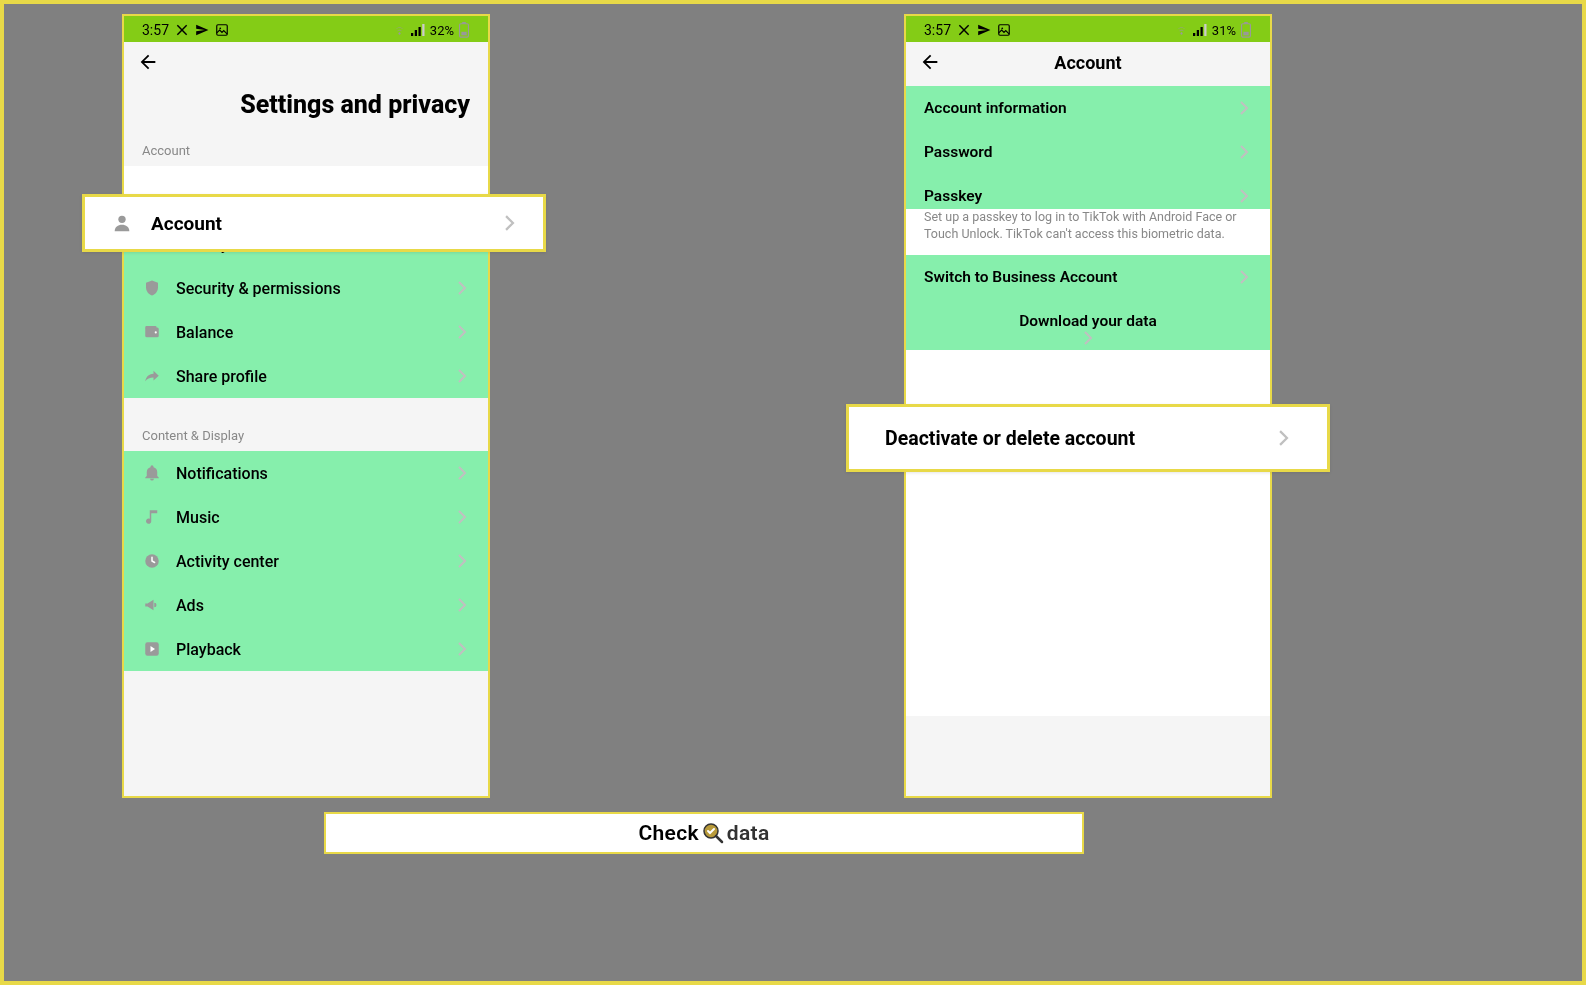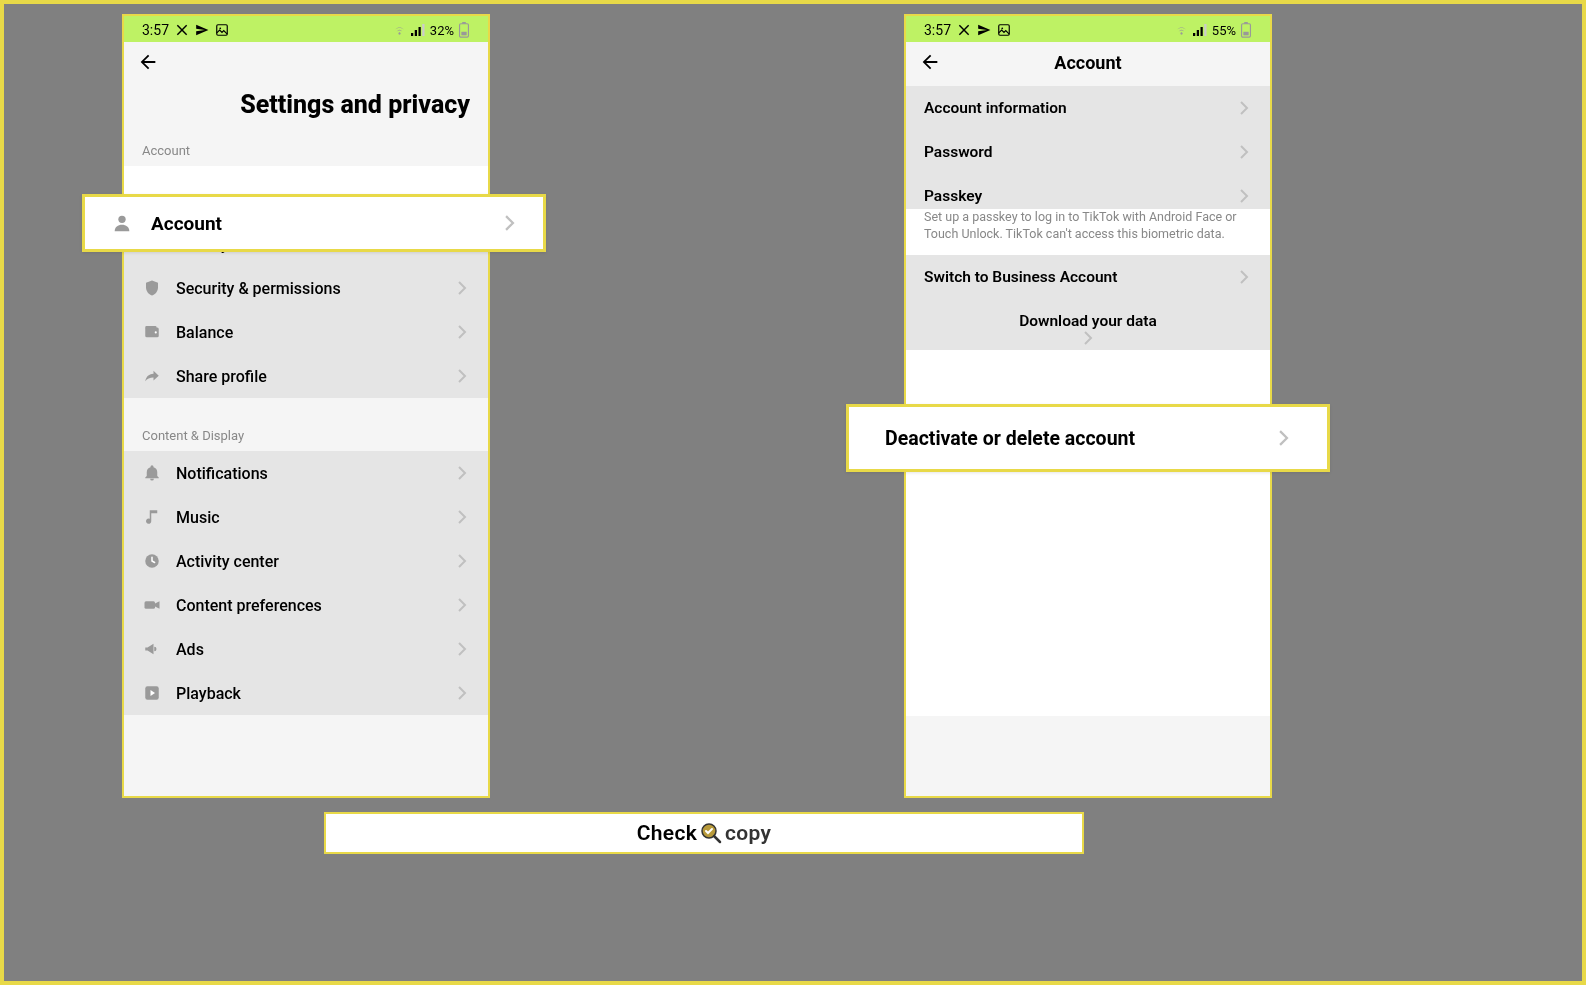--- a/index.html
+++ b/index.html
@@ -29,21 +29,21 @@
     width: 368px;
     height: 784px;
   }
   .statusbar {
     display: flex;
     justify-content: space-between;
     align-items: flex-end;
     padding: 6px 18px 4px;
     font-size: 14px;
     color: #000;
-    background: #bef264;
+    background: #84cc16;
   }
   .status-left { display: flex; align-items: center; gap: 6px; }
   .status-right { display: flex; align-items: center; gap: 4px; font-size: 13px; }
   .topbar {
     display: flex;
     align-items: center;
     padding: 8px 12px 6px;
     background: #f5f5f5;
     position: relative;
   }
@@ -69,21 +69,21 @@
     color: #888;
     background: #f5f5f5;
   }
   .list {
     background: #fff;
   }
   .row {
     display: flex;
     align-items: center;
     padding: 12px 18px;
-    background: #e5e5e5;
+    background: #86efac;
     cursor: pointer;
   }
   .row-icon {
     width: 20px;
     height: 20px;
     margin-right: 14px;
     display: flex;
     align-items: center;
     justify-content: center;
     color: #9a9a9a;
@@ -329,34 +329,20 @@
           </svg>
         </span>
       <span class="row-label">Activity center</span>
       <span class="chevron">
           <svg width="10" height="14" viewBox="0 0 8 14">
             <path d="M1 1l6 6-6 6" stroke="#c0c0c0" stroke-width="2" fill="none"></path>
           </svg>
         </span>
     </div>
 
-    <div class="row">
-      <span class="row-icon">
-          <svg width="18" height="18" viewBox="0 0 24 24">
-            <rect x="2" y="7" width="14" height="10" rx="2" fill="#9a9a9a"></rect>
-            <path d="M16 10l6-3v10l-6-3v-4z" fill="#9a9a9a"></path>
-          </svg>
-        </span>
-      <span class="row-label">Content preferences</span>
-      <span class="chevron">
-          <svg width="10" height="14" viewBox="0 0 8 14">
-            <path d="M1 1l6 6-6 6" stroke="#c0c0c0" stroke-width="2" fill="none"></path>
-          </svg>
-        </span>
-    </div>
 
     <div class="row">
       <span class="row-icon">
           <svg width="18" height="18" viewBox="0 0 24 24">
             <path d="M3 10v4h3l8 5V5l-8 5H3zm15 2a3 3 0 00-3-3v6a3 3 0 003-3z" fill="#9a9a9a"></path>
           </svg>
         </span>
       <span class="row-label">Ads</span>
       <span class="chevron">
           <svg width="10" height="14" viewBox="0 0 8 14">
@@ -426,21 +412,21 @@
           </svg>
         </span>
       <span>
           <svg width="15" height="14" viewBox="0 0 20 16">
             <rect x="0" y="12" width="3" height="4" fill="#000"></rect>
             <rect x="5" y="8" width="3" height="8" fill="#000"></rect>
             <rect x="10" y="4" width="3" height="12" fill="#000"></rect>
             <rect x="15" y="0" width="3" height="16" fill="#ccc"></rect>
           </svg>
         </span>
-      <span>55%</span>
+      <span>31%</span>
       <span>
           <svg width="12" height="16" viewBox="0 0 12 18">
             <rect x="4" y="0" width="4" height="2" fill="#999"></rect>
             <rect x="1" y="2" width="10" height="15" rx="1.5" fill="none" stroke="#999" stroke-width="1.3"></rect>
             <rect x="3" y="11" width="6" height="4" fill="#999"></rect>
           </svg>
         </span>
     </div>
   </div>
 
@@ -518,14 +504,14 @@
 
 <div class="footer-badge">
   <span class="c1">Check</span>
   <span class="badge-icon">
     <svg width="24" height="24" viewBox="0 0 24 24">
       <circle cx="10" cy="10" r="7" fill="#b89a3a" stroke="#333" stroke-width="1.5"></circle>
       <path d="M7 10l2 2 4-4" stroke="#fff" stroke-width="2" fill="none" stroke-linecap="round"></path>
       <line x1="15" y1="15" x2="21" y2="21" stroke="#333" stroke-width="2.5" stroke-linecap="round"></line>
     </svg>
   </span>
-  <span class="c2">copy</span>
+  <span class="c2">data</span>
 </div>
 
 </body></html>

